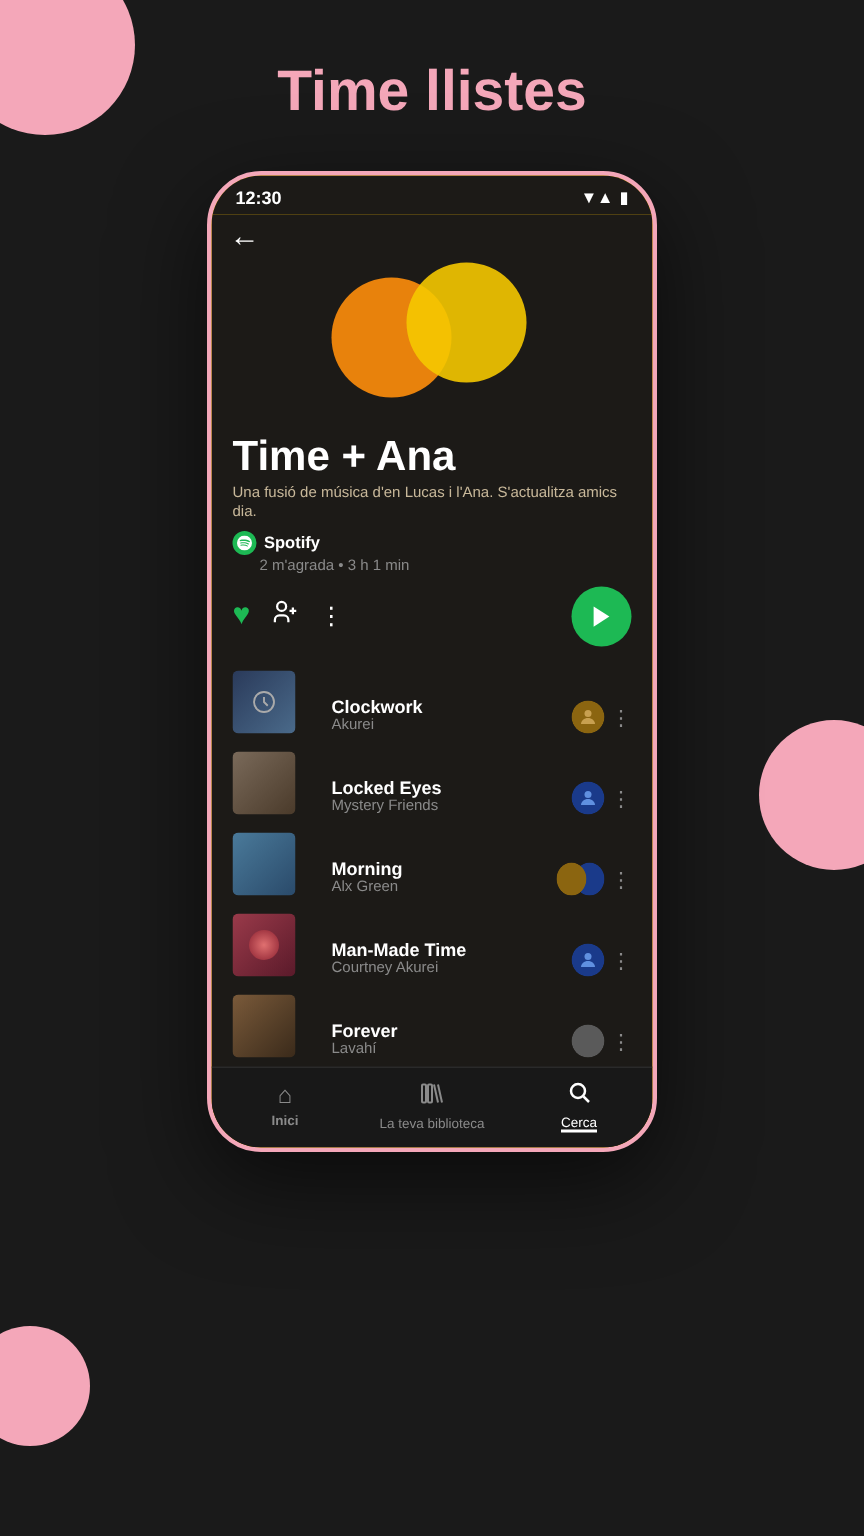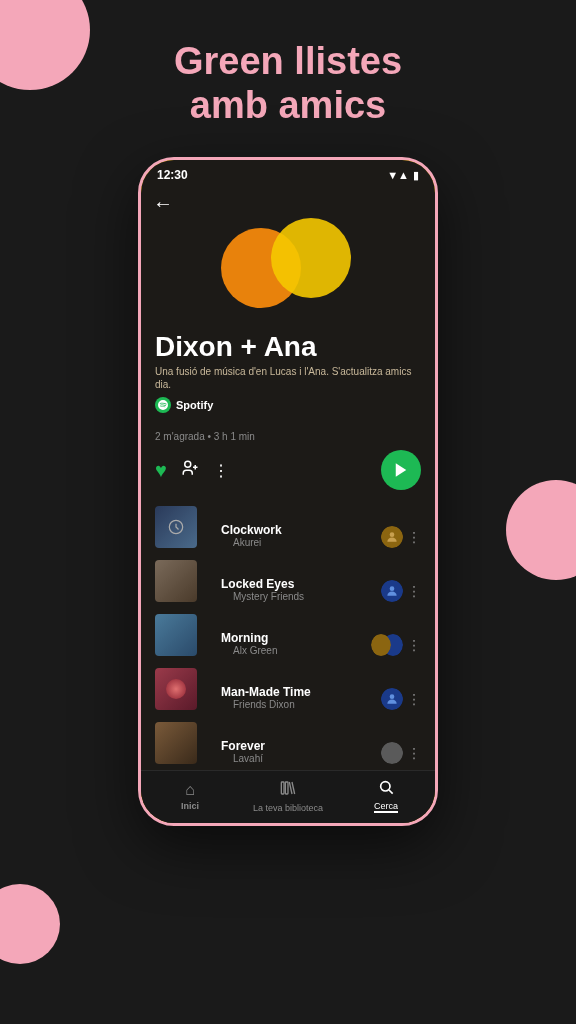--- a/index.html
+++ b/index.html
@@ -170,22 +170,21 @@
     }
     .spotify-name {
       color: white;
       font-size: 11px;
       font-weight: 700;
     }
 
     .playlist-stats {
       color: #8a8a8a;
       font-size: 10px;
-      padding: 0 14px 8px;
-      margin-top: 16px;
+      padding: 0 32px 8px;
     }
 
     
     .controls-row {
       display: flex;
       align-items: center;
       padding: 0 14px 10px;
       gap: 14px;
     }
     .heart-btn {
@@ -244,21 +243,20 @@
       white-space: nowrap;
       overflow: hidden;
       text-overflow: ellipsis;
     }
     .track-artist {
       color: #8a8a8a;
       font-size: 10px;
       white-space: nowrap;
       overflow: hidden;
       text-overflow: ellipsis;
-      margin-left: 12px;
     }
     .track-right {
       display: flex;
       align-items: center;
       gap: 4px;
       flex-shrink: 0;
     }
     .track-avatar {
       width: 22px;
       height: 22px;
@@ -306,22 +304,21 @@
     }
   </style>
 </head>
 <body>
 
 <div class="bg-circle-top-left"></div>
 <div class="bg-circle-right"></div>
 <div class="bg-circle-bottom"></div>
 
 <div class="page-title">
-  <span>Green llistes</span><br>
-  <span>amb amics</span>
+  <span>Time llistes</span><br>
 </div>
 
 <div class="phone-mockup">
 
   <div class="status-bar">
     <span class="status-time">12:30</span>
     <div class="status-icons">
       <span>▼▲</span>
       <span>▮</span>
     </div>
@@ -331,21 +328,21 @@
 
     <div class="back-nav">
       <span class="back-arrow">←</span>
     </div>
 
     <div class="album-art-area">
       <div class="circle-orange"></div>
       <div class="circle-yellow"></div>
     </div>
 
-    <div class="playlist-title">Dixon + Ana</div>
+    <div class="playlist-title">Time + Ana</div>
     <div class="playlist-desc">Una fusió de música d'en Lucas i l'Ana. S'actualitza amics dia.</div>
 
     <div class="spotify-brand">
       <div class="spotify-logo">
         <svg viewBox="0 0 16 16" fill="white">
           <path d="M8 0a8 8 0 100 16A8 8 0 008 0zm3.67 11.48c-.14.22-.44.3-.66.16-1.82-1.11-4.1-1.36-6.8-.75-.26.06-.52-.1-.58-.36-.06-.26.1-.52.36-.58 2.95-.67 5.47-.38 7.52.87.22.14.3.44.16.66zm.98-2.17c-.18.28-.55.37-.83.2-2.08-1.28-5.26-1.65-7.72-.9-.3.09-.61-.08-.7-.38-.09-.3.08-.61.38-.7 2.81-.85 6.3-.44 8.68 1.02.28.18.37.55.2.83l-.01-.07zm.08-2.25c-2.5-1.48-6.62-1.62-9-.9-.36.11-.74-.1-.85-.46-.11-.36.1-.74.46-.85 2.74-.83 7.3-.67 10.18 1.04.32.19.43.61.24.93-.19.32-.61.43-.93.24h-.1z"></path>
         </svg>
       </div>
       <span class="spotify-name">Spotify</span>
     </div>
@@ -441,21 +438,21 @@
       </div>
 
       <div class="track-item">
         <div class="track-thumb">
           <div style="background: linear-gradient(135deg, #9a3a4a 0%, #5a1a2a 100%); width:100%; height:100%; display:flex; align-items:center; justify-content:center;">
             <div style="width:20px; height:20px; background: radial-gradient(circle, #e07070 0%, #8a2030 100%); border-radius:50%;"></div>
           </div>
         </div>
         <div class="track-info">
           <div class="track-name">Man-Made Time</div>
-          <div class="track-artist">Friends Dixon</div>
+          <div class="track-artist">Courtney Akurei</div>
         </div>
         <div class="track-right">
           <div class="track-avatar">
             <div style="background: #1a3a8a; width:100%; height:100%; border-radius:50%; display:flex; align-items:center; justify-content:center;">
               <svg width="14" height="14" viewBox="0 0 24 24">
                   <circle cx="12" cy="8" r="4" fill="#6090e0"></circle>
                   <path d="M4 20c0-4 3.6-7 8-7s8 3 8 7" fill="#6090e0"></path>
                 </svg>
             </div>
           </div>

